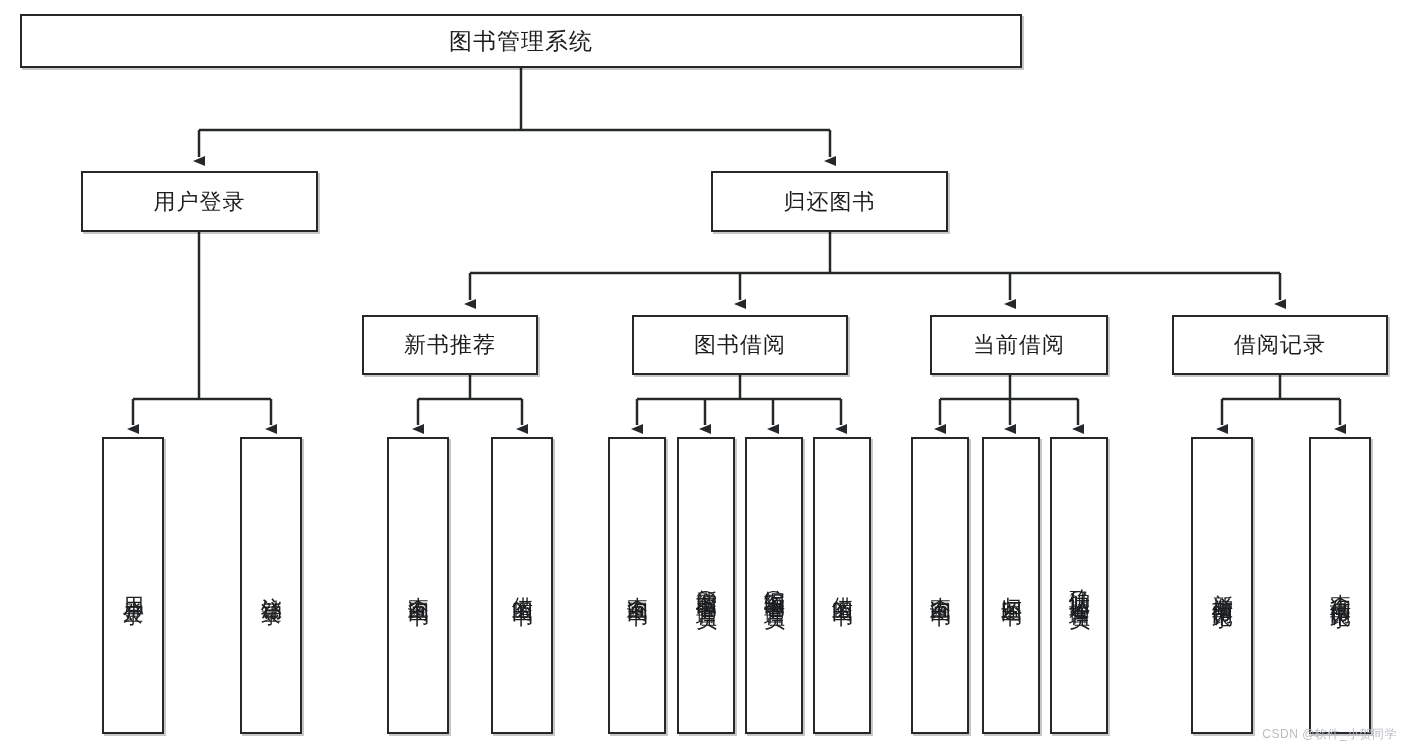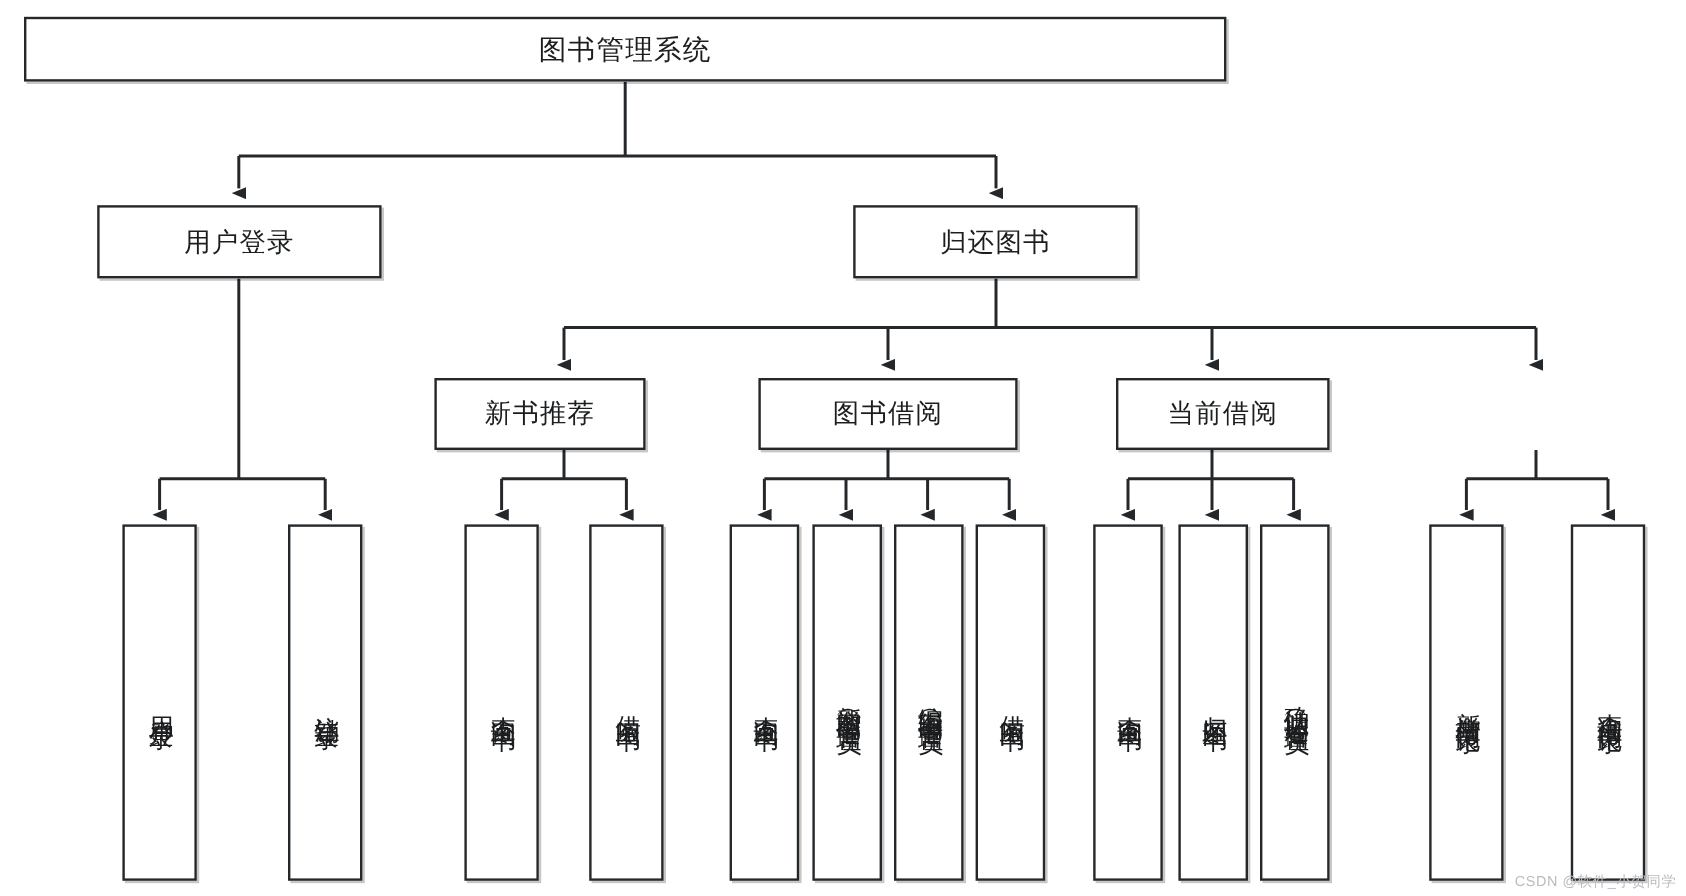--- a/index.html
+++ b/index.html
@@ -154,20 +154,23 @@
   </div>
 
   <div class="node" style="left:632px; top:315px; width:216px; height:60px;">
     <span class="label">图书借阅</span>
   </div>
 
   <div class="node" style="left:902px; top:315px; width:178px; height:60px;margin-left:28px;">
     <span class="label">当前借阅</span>
   </div>
 
+  <div class="node" style="left:1172px; top:315px; width:216px; height:60px;">
+    <span class="label">借阅记录</span>
+  </div>
 
   <div class="node vertical" style="left:102px; top:437px; width:62px; height:297px;">
     <span class="label">用户登录</span>
   </div>
   <div class="node vertical" style="left:240px; top:437px; width:62px; height:297px;">
     <span class="label">注销登录</span>
   </div>
 
   <div class="node vertical" style="left:387px; top:437px; width:62px; height:297px;">
     <span class="label">查询图书</span>

